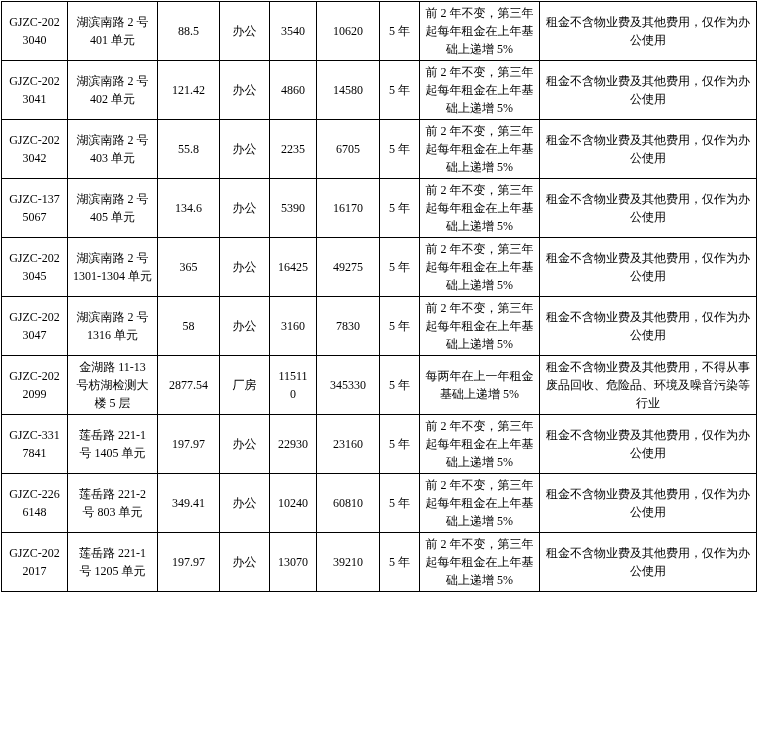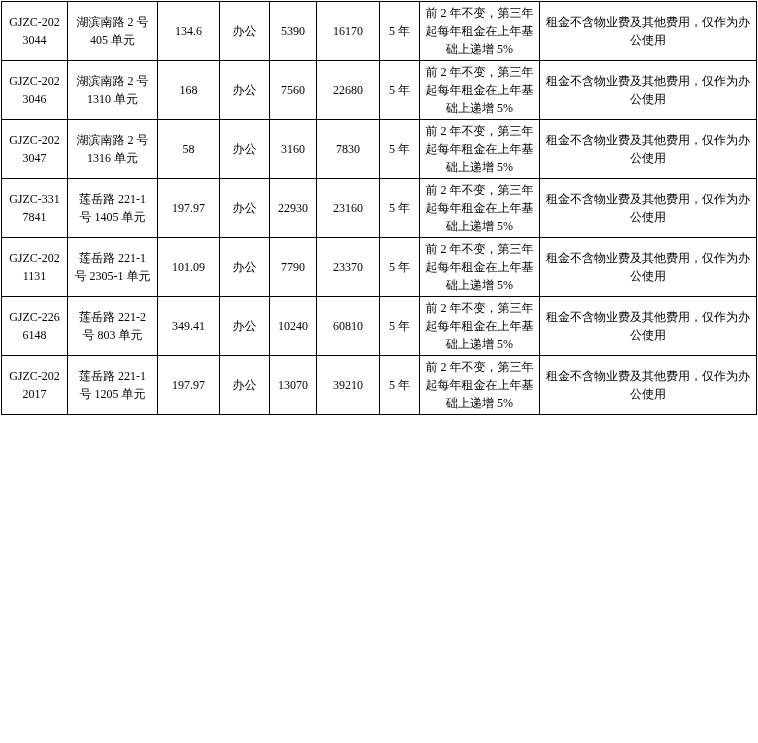--- a/index.html
+++ b/index.html
@@ -53,70 +53,103 @@
       <col style="width:62px">
       <col style="width:50px">
       <col style="width:47px">
       <col style="width:63px">
       <col style="width:40px">
       <col style="width:120px">
       <col style="width:217px">
     </colgroup>
     <tbody id="table-body">
         <tr>
-    <td class="c-id">GJZC-2023044</td>
+    <td class="c-id">GJZC-2023040</td>
+    <td class="c-address">湖滨南路 2 号 401 单元</td>
+    <td class="c-area">88.5</td>
+    <td class="c-usage">办公</td>
+    <td class="c-rent-m">3540</td>
+    <td class="c-rent-q">10620</td>
+    <td class="c-term">5 年</td>
+    <td class="c-adjust">前 2 年不变，第三年起每年租金在上年基础上递增 5%</td>
+    <td class="c-remark">租金不含物业费及其他费用，仅作为办公使用</td>
+  </tr>
+        <tr>
+    <td class="c-id">GJZC-2023041</td>
+    <td class="c-address">湖滨南路 2 号 402 单元</td>
+    <td class="c-area">121.42</td>
+    <td class="c-usage">办公</td>
+    <td class="c-rent-m">4860</td>
+    <td class="c-rent-q">14580</td>
+    <td class="c-term">5 年</td>
+    <td class="c-adjust">前 2 年不变，第三年起每年租金在上年基础上递增 5%</td>
+    <td class="c-remark">租金不含物业费及其他费用，仅作为办公使用</td>
+  </tr>
+        <tr>
+    <td class="c-id">GJZC-2023042</td>
+    <td class="c-address">湖滨南路 2 号 403 单元</td>
+    <td class="c-area">55.8</td>
+    <td class="c-usage">办公</td>
+    <td class="c-rent-m">2235</td>
+    <td class="c-rent-q">6705</td>
+    <td class="c-term">5 年</td>
+    <td class="c-adjust">前 2 年不变，第三年起每年租金在上年基础上递增 5%</td>
+    <td class="c-remark">租金不含物业费及其他费用，仅作为办公使用</td>
+  </tr>
+        <tr>
+    <td class="c-id">GJZC-1375067</td>
     <td class="c-address">湖滨南路 2 号 405 单元</td>
     <td class="c-area">134.6</td>
     <td class="c-usage">办公</td>
     <td class="c-rent-m">5390</td>
     <td class="c-rent-q">16170</td>
     <td class="c-term">5 年</td>
     <td class="c-adjust">前 2 年不变，第三年起每年租金在上年基础上递增 5%</td>
     <td class="c-remark">租金不含物业费及其他费用，仅作为办公使用</td>
   </tr>
         <tr>
-    <td class="c-id">GJZC-2023046</td>
-    <td class="c-address">湖滨南路 2 号 1310 单元</td>
-    <td class="c-area">168</td>
+    <td class="c-id">GJZC-2023045</td>
+    <td class="c-address">湖滨南路 2 号 1301-1304 单元</td>
+    <td class="c-area">365</td>
     <td class="c-usage">办公</td>
-    <td class="c-rent-m">7560</td>
-    <td class="c-rent-q">22680</td>
+    <td class="c-rent-m">16425</td>
+    <td class="c-rent-q">49275</td>
     <td class="c-term">5 年</td>
     <td class="c-adjust">前 2 年不变，第三年起每年租金在上年基础上递增 5%</td>
     <td class="c-remark">租金不含物业费及其他费用，仅作为办公使用</td>
   </tr>
         <tr>
     <td class="c-id">GJZC-2023047</td>
     <td class="c-address">湖滨南路 2 号 1316 单元</td>
     <td class="c-area">58</td>
     <td class="c-usage">办公</td>
     <td class="c-rent-m">3160</td>
     <td class="c-rent-q">7830</td>
     <td class="c-term">5 年</td>
     <td class="c-adjust">前 2 年不变，第三年起每年租金在上年基础上递增 5%</td>
     <td class="c-remark">租金不含物业费及其他费用，仅作为办公使用</td>
   </tr>
         <tr>
+    <td class="c-id">GJZC-2022099</td>
+    <td class="c-address">金湖路 11-13 号枋湖检测大楼 5 层</td>
+    <td class="c-area">2877.54</td>
+    <td class="c-usage">厂房</td>
+    <td class="c-rent-m">115110</td>
+    <td class="c-rent-q">345330</td>
+    <td class="c-term">5 年</td>
+    <td class="c-adjust">每两年在上一年租金基础上递增 5%</td>
+    <td class="c-remark">租金不含物业费及其他费用，不得从事废品回收、危险品、环境及噪音污染等行业</td>
+  </tr>
+        <tr>
     <td class="c-id">GJZC-3317841</td>
     <td class="c-address">莲岳路 221-1 号 1405 单元</td>
     <td class="c-area">197.97</td>
     <td class="c-usage">办公</td>
     <td class="c-rent-m">22930</td>
     <td class="c-rent-q">23160</td>
-    <td class="c-term">5 年</td>
-    <td class="c-adjust">前 2 年不变，第三年起每年租金在上年基础上递增 5%</td>
-    <td class="c-remark">租金不含物业费及其他费用，仅作为办公使用</td>
-  </tr>
-        <tr>
-    <td class="c-id">GJZC-2021131</td>
-    <td class="c-address">莲岳路 221-1 号 2305-1 单元</td>
-    <td class="c-area">101.09</td>
-    <td class="c-usage">办公</td>
-    <td class="c-rent-m">7790</td>
-    <td class="c-rent-q">23370</td>
     <td class="c-term">5 年</td>
     <td class="c-adjust">前 2 年不变，第三年起每年租金在上年基础上递增 5%</td>
     <td class="c-remark">租金不含物业费及其他费用，仅作为办公使用</td>
   </tr>
         <tr>
     <td class="c-id">GJZC-2266148</td>
     <td class="c-address">莲岳路 221-2 号 803 单元</td>
     <td class="c-area">349.41</td>
     <td class="c-usage">办公</td>
     <td class="c-rent-m">10240</td>

